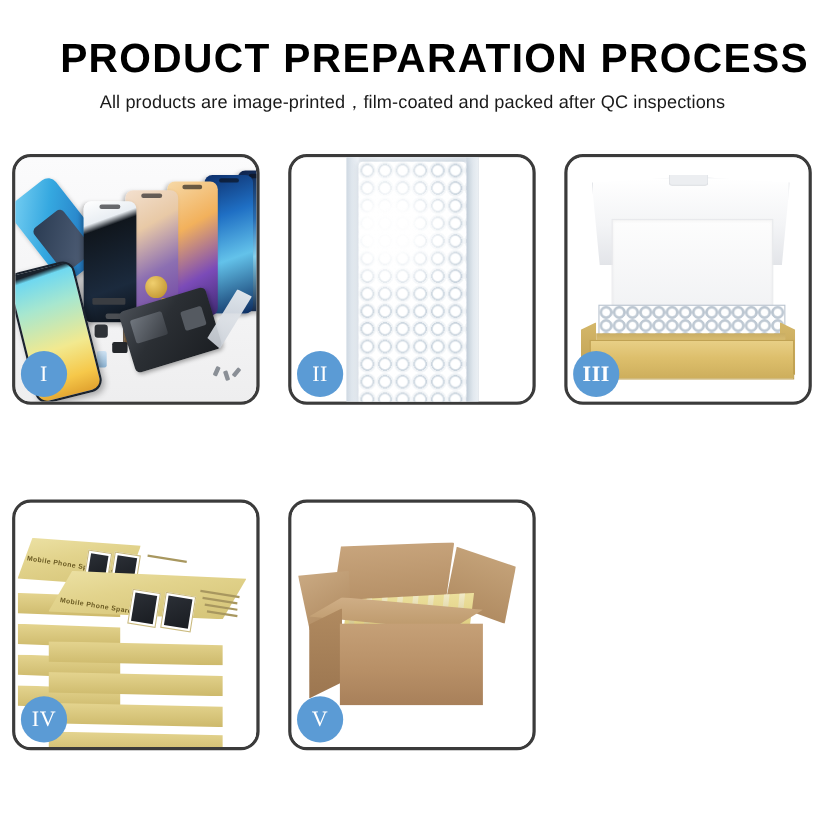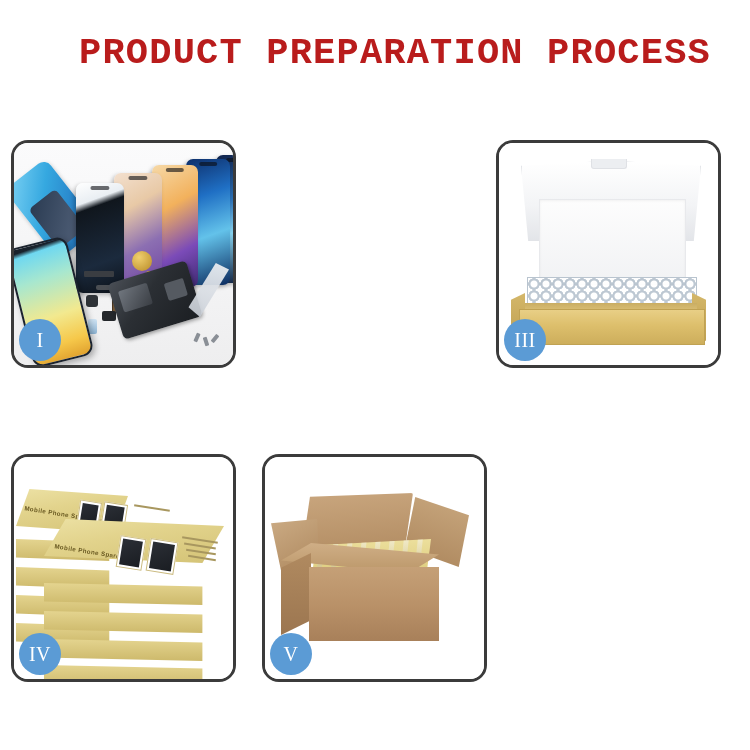--- a/index.html
+++ b/index.html
@@ -8,25 +8,25 @@
     background:#ffffff;
     font-family:"Liberation Sans", sans-serif;
     overflow:hidden;
     position:relative;
   }
   .page{position:relative;width:750px;height:750px;}
 
   
   .header{position:absolute;left:0;top:34px;width:750px;text-align:center;}
   .title{
-    font-family:Liberation Mono, monospace;
+    font-family:Liberation Sans, sans-serif;
     font-size:37px;
     font-weight:700;
     letter-spacing:1.2px;
-    color:#b91c1c;
+    color:#000000;
     line-height:1.05;
     white-space:nowrap;
     padding-left:40px;
   }
   .subtitle{
     margin-top:9px;
     font-family:"Liberation Sans", sans-serif;
     font-size:16.5px;
     font-weight:400;
     color:#1a1a1a;
@@ -40,21 +40,21 @@
     position:absolute;
     width:225px;height:228px;
     border:3px solid #3b3b3b;
     border-radius:17px;
     background:#ffffff;
     overflow:hidden;
     box-sizing:border-box;
   }
   .panel.c0{left:0;}
   .panel.c1{left:251px;}
-  .panel.c2{left:485px;}
+  .panel.c2{left:502px;font-weight:bold;}
   .panel.r0{top:0;}
   .panel.r1{top:314px;}
 
   .stage{position:absolute;inset:0;overflow:hidden;}
 
   
   .badge{
     position:absolute;left:5px;bottom:4px;
     width:42px;height:42px;border-radius:50%;
     background:#5b9bd5;
@@ -306,20 +306,21 @@
     filter:blur(1px);
   }
 </style>
 </head>
 <body>
 
 <div class="page">
 
   <div class="header">
     <div class="title">PRODUCT PREPARATION PROCESS</div>
+    <div class="subtitle">All products are image-printed，film-coated and packed after QC inspections</div>
   </div>
 
   <div class="grid">
 
     <div class="panel r0 c0">
       <div class="stage">
         <div class="p1bg"></div>
         <div class="screenfilm"></div>
         <div class="fan">
           <div class="ph a">
@@ -359,20 +360,32 @@
             <i></i>
             <i></i>
             <i></i>
           </div>
       </div>
       <div class="badge">
         <span>I</span>
       </div>
     </div>
 
+    <div class="panel r0 c1">
+      <div class="stage">
+        <div class="p2bg"></div>
+        <div class="wrapsheet"></div>
+        <div class="wrapedge l"></div>
+        <div class="wrapedge r"></div>
+        <div class="bubbles"></div>
+      </div>
+      <div class="badge">
+        <span>II</span>
+      </div>
+    </div>
 
     <div class="panel r0 c2">
       <div class="stage">
         <div class="p3bg"></div>
         <div class="lidback"></div>
         <div class="lidtab"></div>
         <div class="foam"></div>
         <div class="innerbubble"></div>
         <div class="boxleft"></div>
         <div class="boxright"></div>

